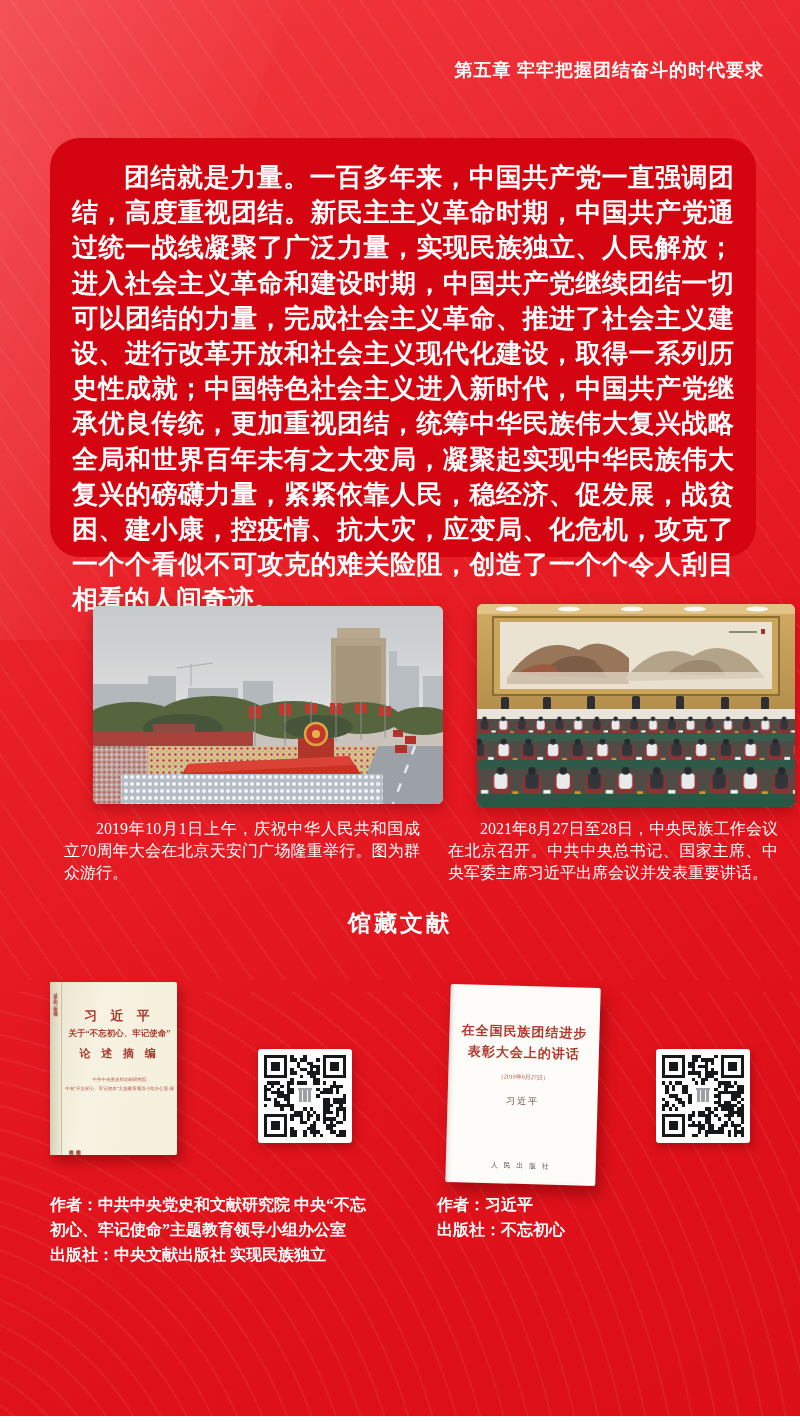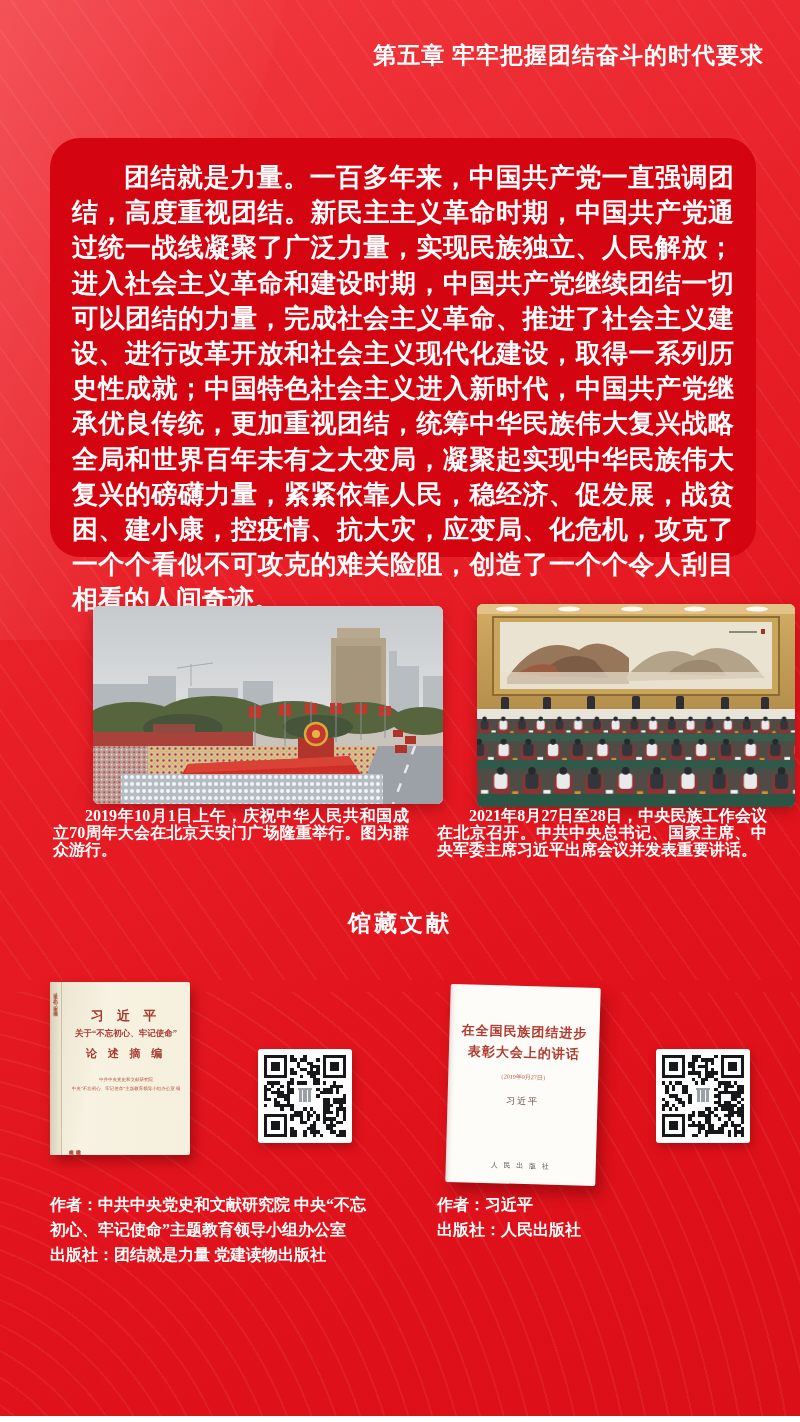--- a/index.html
+++ b/index.html
@@ -9,41 +9,41 @@
     font-family:"Liberation Serif","DejaVu Serif",serif;
     color:#fff;
   }
   .bg-stripes{position:absolute;top:0;left:0;right:0;height:980px;
     background:repeating-linear-gradient(55deg,transparent 0 24px,rgba(255,255,255,.05) 24px 26px);}
   .bg-sheen{position:absolute;top:0;left:0;width:360px;height:640px;
     background:linear-gradient(105deg,rgba(255,255,255,.12),rgba(255,255,255,0) 62%);
     clip-path:polygon(0 0,80% 0,26% 100%,0 100%);}
   .bg-curves{position:absolute;left:0;right:0;bottom:0;height:430px;
     background:repeating-radial-gradient(circle at -15% 135%,transparent 0 21px,rgba(255,255,255,.055) 21px 23px);}
-  .chapter-header{position:absolute;top:40px;left:0;right:36px;text-align:right;
-    font-size:23px;font-weight:700;letter-spacing:1px;}
+  .chapter-header{position:absolute;top:58px;left:0;right:36px;text-align:right;
+    font-size:18px;font-weight:700;letter-spacing:1px;}
   .intro-box{position:absolute;left:50px;top:138px;width:706px;height:419px;
     background:#d40511;border-radius:30px;box-sizing:border-box;padding:22px 22px 4px 22px;}
   .intro-text{margin:0;font-size:26px;line-height:35.2px;font-weight:700;
     text-align:justify;text-indent:2em;letter-spacing:0;}
   .photo{position:absolute;border-radius:6px;overflow:hidden;
     box-shadow:0 5px 14px rgba(110,0,6,.4);background:#ccc;}
   .photo-left{left:53px;top:590px;width:350px;height:198px;}
   .photo-right{left:437px;top:588px;width:318px;height:203px;}
   .photo svg{display:block;width:100%;height:100%;}
-  .caption{position:absolute;margin:0;font-size:16px;line-height:17px;font-weight:700;
+  .caption{position:absolute;margin:11px;font-size:16px;line-height:22px;font-weight:400;
     text-align:justify;text-indent:2em;}
   .caption-left{left:53px;top:807px;width:356px;}
   .caption-right{left:437px;top:807px;width:330px;}
   .section-title{position:absolute;top:908px;left:0;width:100%;margin:0;text-align:center;
     font-family:"Liberation Sans","DejaVu Sans",sans-serif;
     font-size:23px;font-weight:700;letter-spacing:3px;}
   
   .book{position:absolute;}
-  .book1{left:50px;top:982px;width:140px;height:173px;display:flex;
+  .book1{left:50px;top:982px;width:127px;height:173px;display:flex;
     background:linear-gradient(100deg,#e9e2cc 0%,#f7f2e1 35%,#f5f0dd 100%);
     border-radius:2px;box-shadow:4px 7px 12px rgba(100,0,4,.45);}
   .book1-spine{width:12px;background:linear-gradient(90deg,#d6cfb8,#efe9d4);
     border-right:1px solid rgba(0,0,0,.08);display:flex;justify-content:center;padding-top:8px;box-sizing:border-box;}
   .spine-text{writing-mode:vertical-rl;font-size:4.5px;color:#a8574a;letter-spacing:.5px;}
   .book1-face{flex:1;position:relative;text-align:center;color:#a8392c;}
   .b1-title1{margin-top:25px;font-size:13px;font-weight:700;letter-spacing:5px;}
   .b1-title2{font-size:8.5px;font-weight:700;margin-top:3px;}
   .b1-title3{font-size:11px;font-weight:700;letter-spacing:4px;margin-top:6px;}
   .b1-editors{margin-top:15px;font-size:4.5px;color:#b05243;line-height:1.9;}
@@ -700,22 +700,22 @@
             <rect x="12" y="10.8" width="1" height="3.6"></rect>
             <rect x="13.4" y="10.8" width="1" height="3.6"></rect>
             <rect x="10.3" y="10" width="4.4" height="0.7"></rect>
           </g>
         </svg></div>
   </div>
 
   <div class="desc desc-left">
     <div>作者：中共中央党史和文献研究院 中央“不忘</div>
     <div>初心、牢记使命”主题教育领导小组办公室</div>
-    <div>出版社：团结就是力量 党建读物出版社</div>
+    <div>出版社：中央文献出版社 实现民族独立</div>
   </div>
 
   <div class="desc desc-right">
     <div>作者：习近平</div>
-    <div>出版社：人民出版社</div>
+    <div>出版社：不忘初心</div>
   </div>
 
   <div class="bottom-strip"></div>
 </div>
 
 </body></html>

